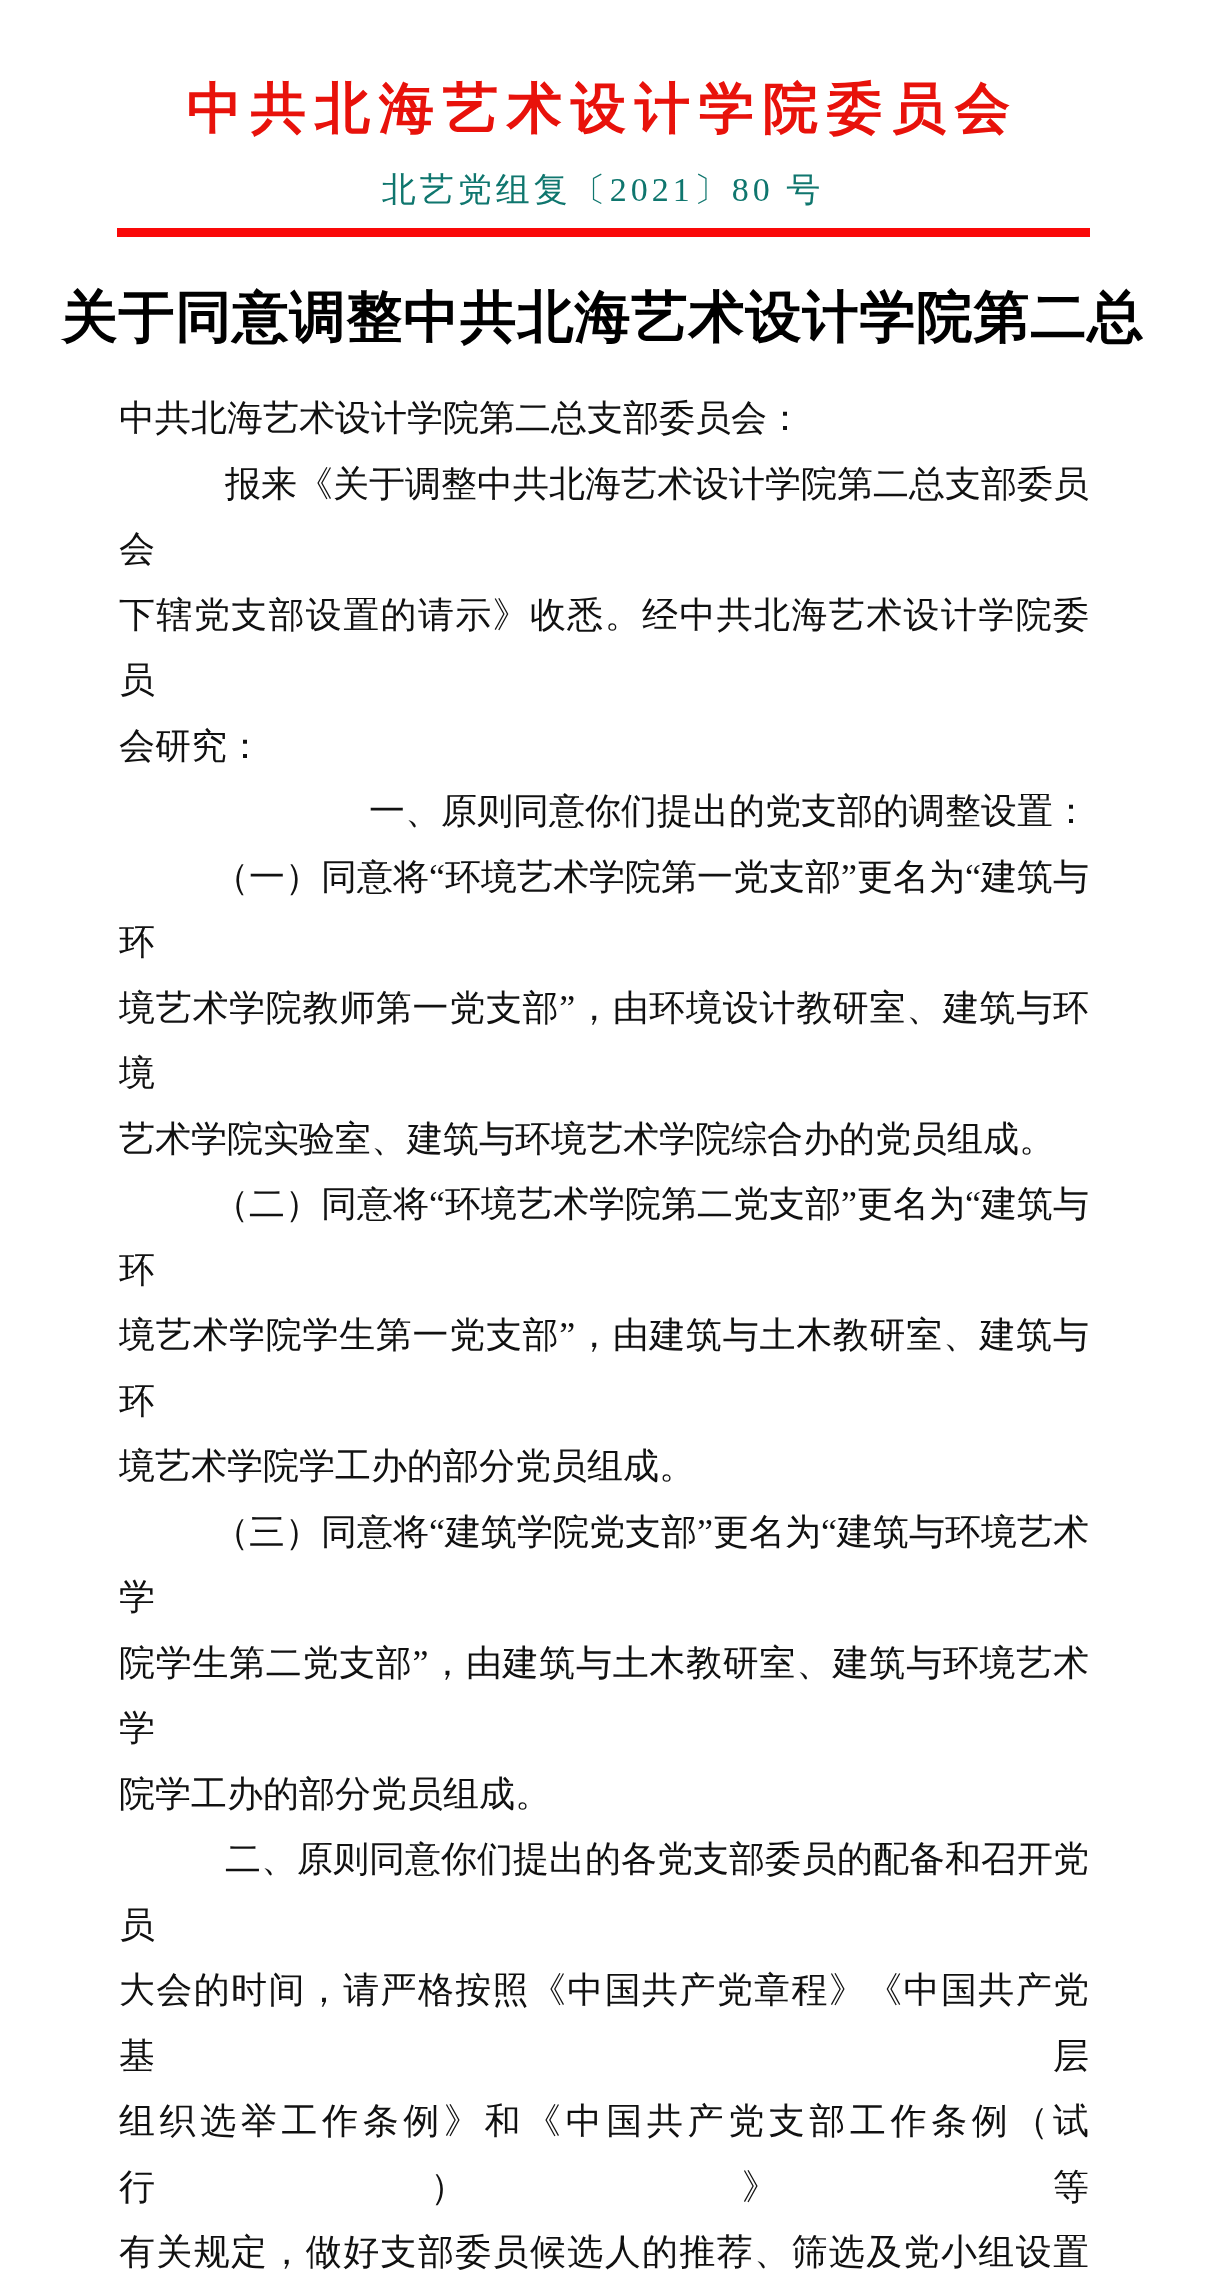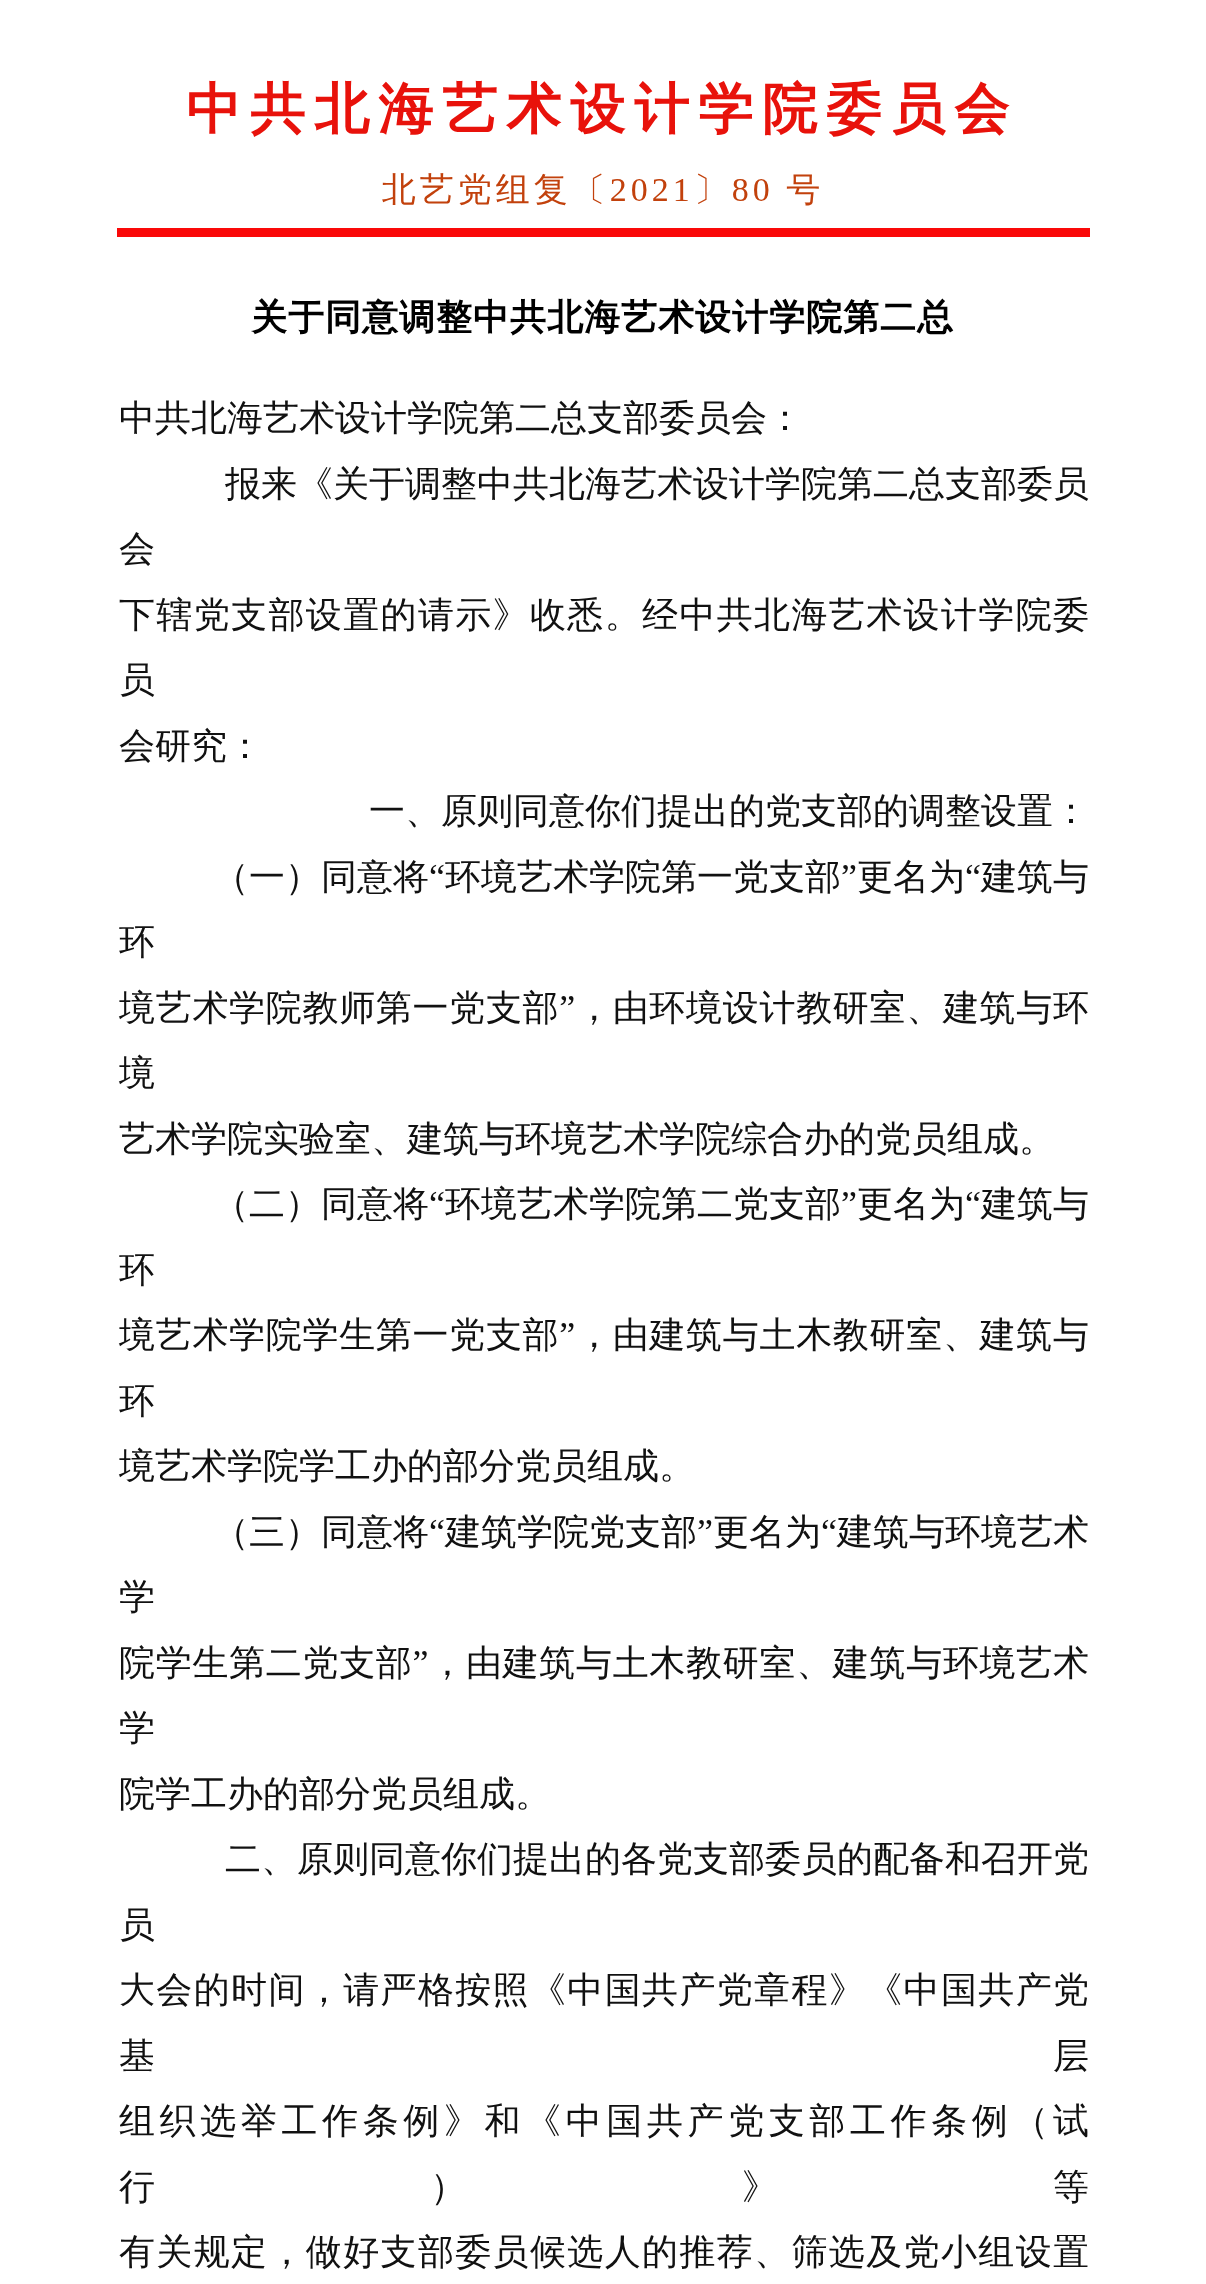--- a/index.html
+++ b/index.html
@@ -26,33 +26,33 @@
     color: #e8120b;
     letter-spacing: 9px;
     white-space: nowrap;
   }
   .doc-number {
     margin-top: 28px;
     text-align: center;
     font-size: 34px;
     line-height: 40px;
     letter-spacing: 4px;
-    color: #c2410c;
+    color: #0f766e;
   }
   .red-rule {
     margin-top: 18px;
     margin-left: 117px;
     width: 973px;
     height: 9px;
     background: #fa0909;
   }
   .doc-title {
     margin-top: 50px;
     text-align: center;
-    font-size: 36px;
+    font-size: 56px;
     line-height: 60px;
     font-weight: bold;
     color: #000000;
     letter-spacing: 1px;
   }
   .body-block {
     margin-top: 39px;
     margin-left: 119px;
     width: 970px;
     font-size: 36px;

